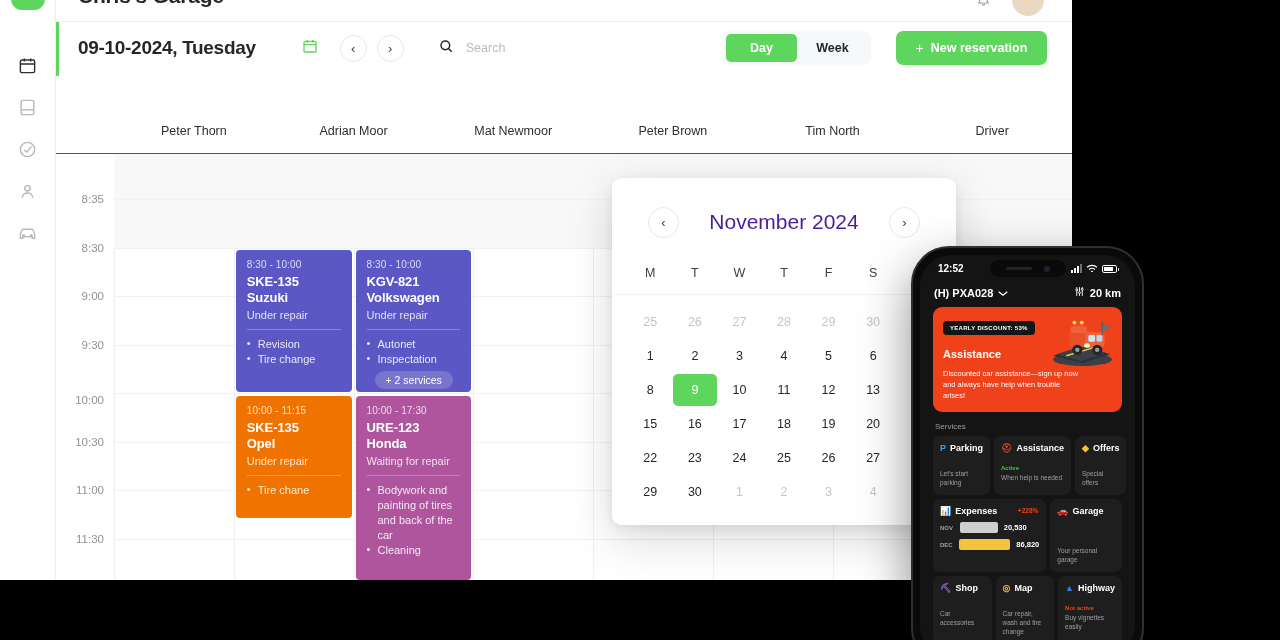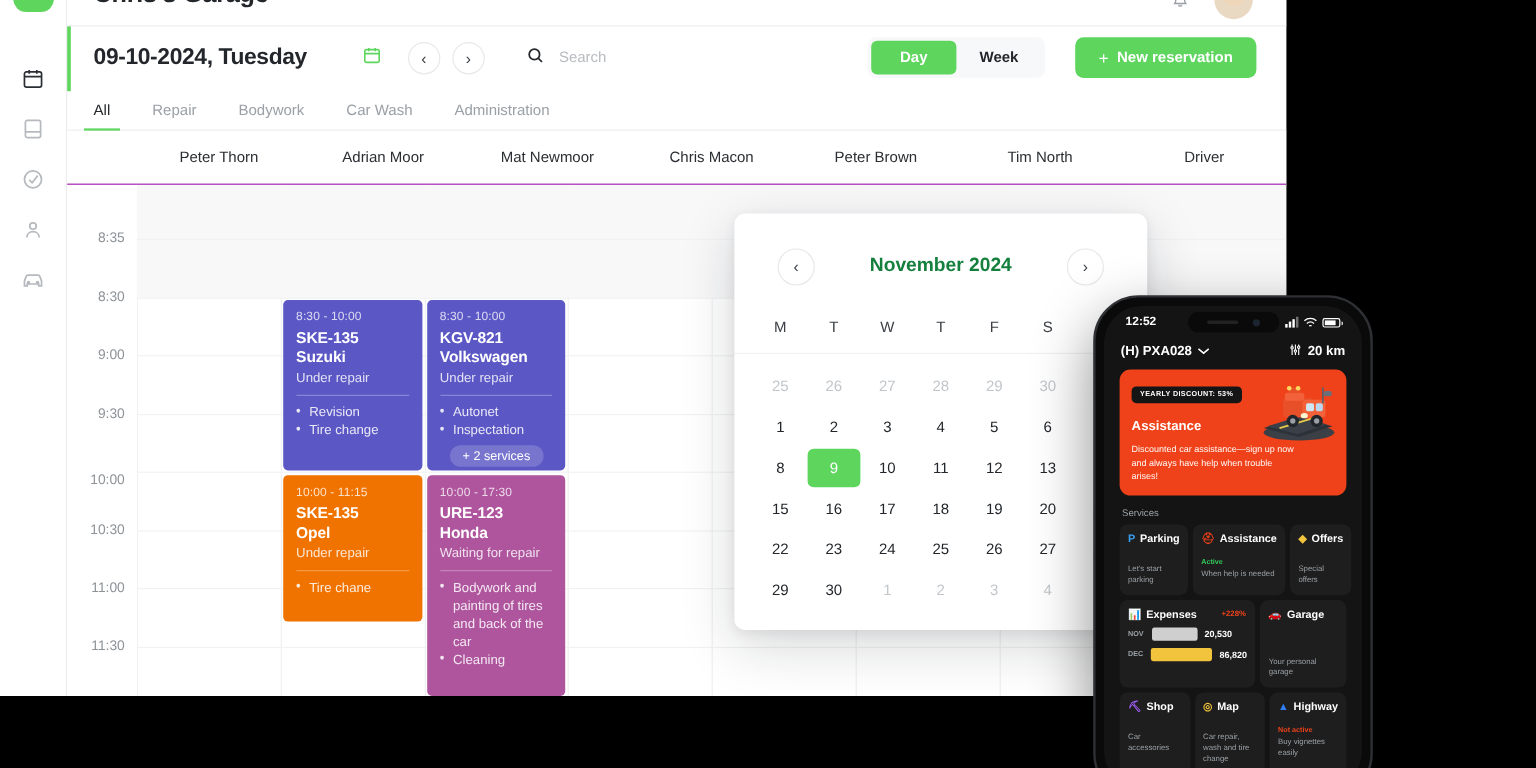--- a/index.html
+++ b/index.html
@@ -147,21 +147,21 @@
   }
 
   
   #datepicker {
     position:absolute; left:612px; top:178px; width:344px; height:347px;
     background:#fff; border-radius:9px;
     box-shadow:0 14px 44px rgba(20,24,30,.17), 0 2px 10px rgba(20,24,30,.07);
     z-index:20; overflow:hidden;
   }
   #dp-head { height:88px; display:flex; align-items:center; justify-content:space-between; padding:0 36px; }
-  #dp-title { font-size:16px; font-weight:700; color:#15803d; }
+  #dp-title { font-size:21px; font-weight:400; color:#4c1d95; }
   .dp-nav { width:31px; height:31px; border-radius:50%; border:1px solid #e6e8ea;
             display:flex; align-items:center; justify-content:center; font-size:13px; color:#3c4046; cursor:pointer;}
   #dp-dows { display:grid; grid-template-columns:repeat(7,1fr); padding:0 16px 14px 16px; }
   #dp-dows div { text-align:center; font-size:12.5px; color:#3c4046; }
   #dp-days { display:grid; grid-template-columns:repeat(7,1fr); padding:10px 16px 0 16px; border-top:1px solid #f0f1f2; }
   .dp-day {
     height:32px; margin:1px 0; display:flex; align-items:center; justify-content:center;
     font-size:12.5px; color:#23272b; border-radius:5px; cursor:pointer;
   }
   .dp-day.mute { color:#c2c6ca; }
@@ -309,34 +309,26 @@
 
     <div id="viewtoggle">
       <div class="seg on">Day</div>
       <div class="seg">Week</div>
     </div>
     <button id="newres">
       <span class="plus">+</span>
       <span>New reservation</span>
     </button>
 
-    <div id="filters">
-        <div class="ftab on">All</div>
-        <div class="ftab">Repair</div>
-        <div class="ftab">Bodywork</div>
-        <div class="ftab">Car Wash</div>
-        <div class="ftab">Administration</div>
-      </div>
 
     <div id="staffhead">
       <div class="spacer"></div>
     <div class="col">Peter Thorn</div>
         <div class="col">Adrian Moor</div>
         <div class="col">Mat Newmoor</div>
-        <div class="col">Chris Macon</div>
         <div class="col">Peter Brown</div>
         <div class="col">Tim North</div>
         <div class="col">Driver</div>
       </div>
 
     <div id="grid">
       <div id="cells">
           <div class="daycol"></div>
           <div class="daycol"></div>
           <div class="daycol"></div>

